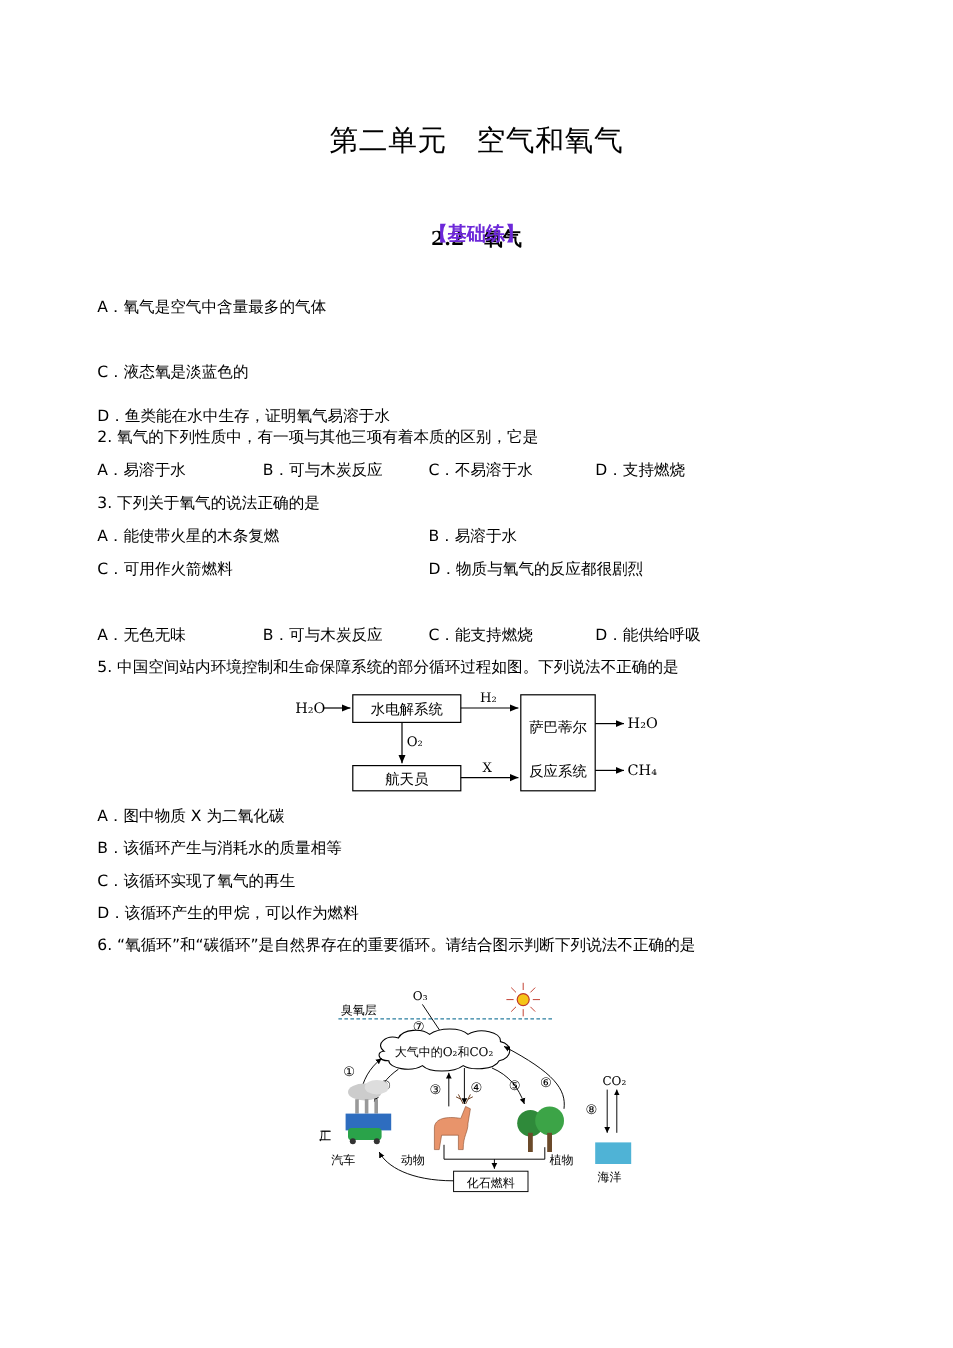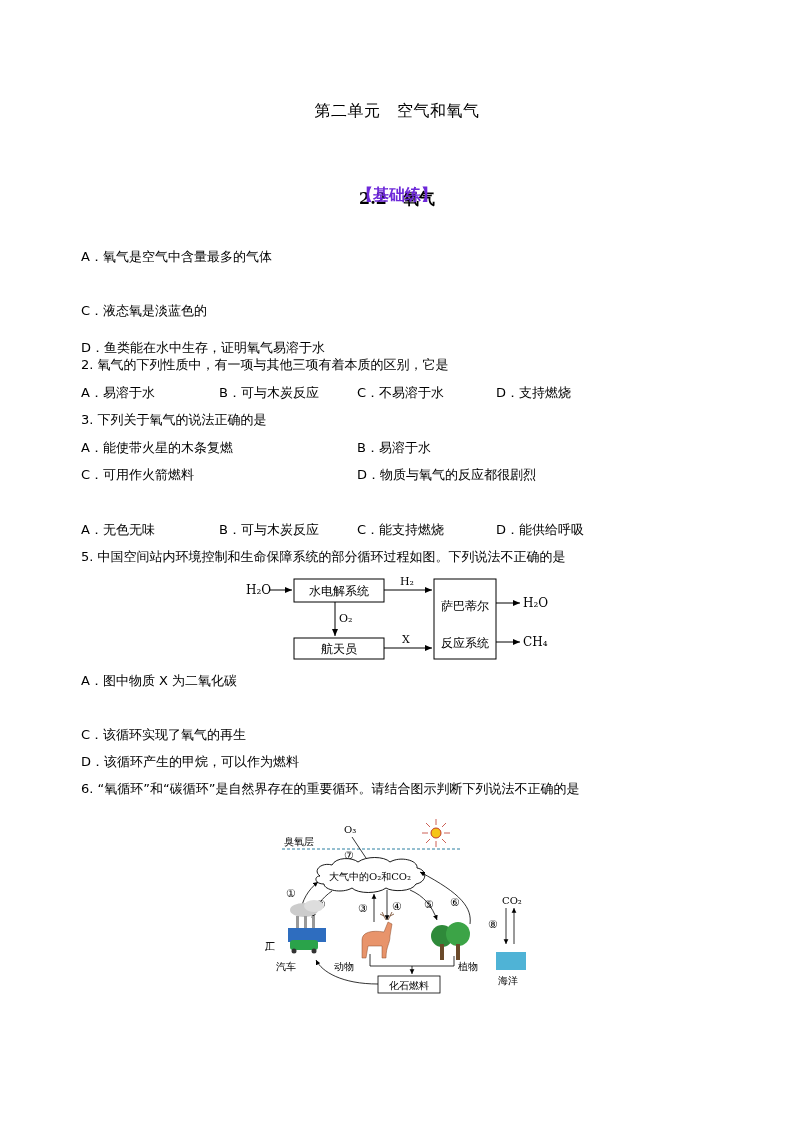--- a/index.html
+++ b/index.html
@@ -1,18 +1,18 @@
 <!DOCTYPE html>
 <html><head>
 <meta charset="utf-8">
 <style>
   html, body { margin: 0; padding: 0; background: #ffffff; }
   body { width: 794px; height: 1123px; position: relative; font-family: "DejaVu Sans", "Liberation Sans", sans-serif; color: #000; overflow: hidden; }
   .page { position: absolute; left: 0; top: 0; width: 794px; height: 1123px; }
-  .title { position: absolute; top: 101px; left: 0; width: 794px; text-align: center; font-family: "DejaVu Sans", sans-serif; font-size: 16px; letter-spacing: 0.5px; }
+  .title { position: absolute; top: 101px; left: 0; width: 794px; text-align: center; font-family: "DejaVu Sans", sans-serif; font-size: 24px; letter-spacing: 0.5px; }
   .subtitle { position: absolute; top: 146px; left: 0; width: 794px; text-align: center; font-family: "DejaVu Serif", serif; font-weight: bold; font-size: 16px; margin-top: 43px; }
   .section { position: absolute; top: 185px; left: 0; width: 794px; text-align: center; font-family: "DejaVu Serif", serif; font-weight: bold; font-size: 16px; color: #6d28d9; }
   .line { position: absolute; left: 81px; font-size: 13px; line-height: 18px; white-space: nowrap; }
   .q { left: 81px; }
   .opt { position: absolute; font-size: 13px; line-height: 18px; white-space: nowrap; }
   svg text { font-family: "DejaVu Serif", serif; }
 </style>
 </head>
 <body>
 
@@ -65,20 +65,21 @@
     <rect x="194" y="9" width="62" height="80" fill="#fff" stroke="#000" stroke-width="1"></rect>
     <text x="225" y="40" font-size="12" text-anchor="middle">萨巴蒂尔</text>
     <text x="225" y="77" font-size="12" text-anchor="middle">反应系统</text>
     <line x1="256" y1="33" x2="280" y2="33" stroke="#000" stroke-width="1" marker-end="url(#ah)"></line>
     <text x="283" y="37" font-size="12">H₂O</text>
     <line x1="256" y1="72" x2="280" y2="72" stroke="#000" stroke-width="1" marker-end="url(#ah)"></line>
     <text x="283" y="76" font-size="12">CH₄</text>
   </svg>
 
   <div class="line" style="top:672px">A．图中物质 X 为二氧化碳</div>
+  <div class="line" style="top:699px">B．该循环产生与消耗水的质量相等</div>
   <div class="line" style="top:726px">C．该循环实现了氧气的再生</div>
   <div class="line" style="top:753px">D．该循环产生的甲烷，可以作为燃料</div>
 
   <div class="line q" style="top:780px">6. “氧循环”和“碳循环”是自然界存在的重要循环。请结合图示判断下列说法不正确的是</div>
 
   <svg style="position:absolute;left:262px;top:812px" width="280" height="200" viewBox="0 0 280 200">
     <defs>
       <marker id="ah2" markerWidth="7" markerHeight="7" refX="6" refY="3.5" orient="auto">
           <path d="M0,0.5 L6,3.5 L0,6.5 Z" fill="#000"></path>
         </marker>

